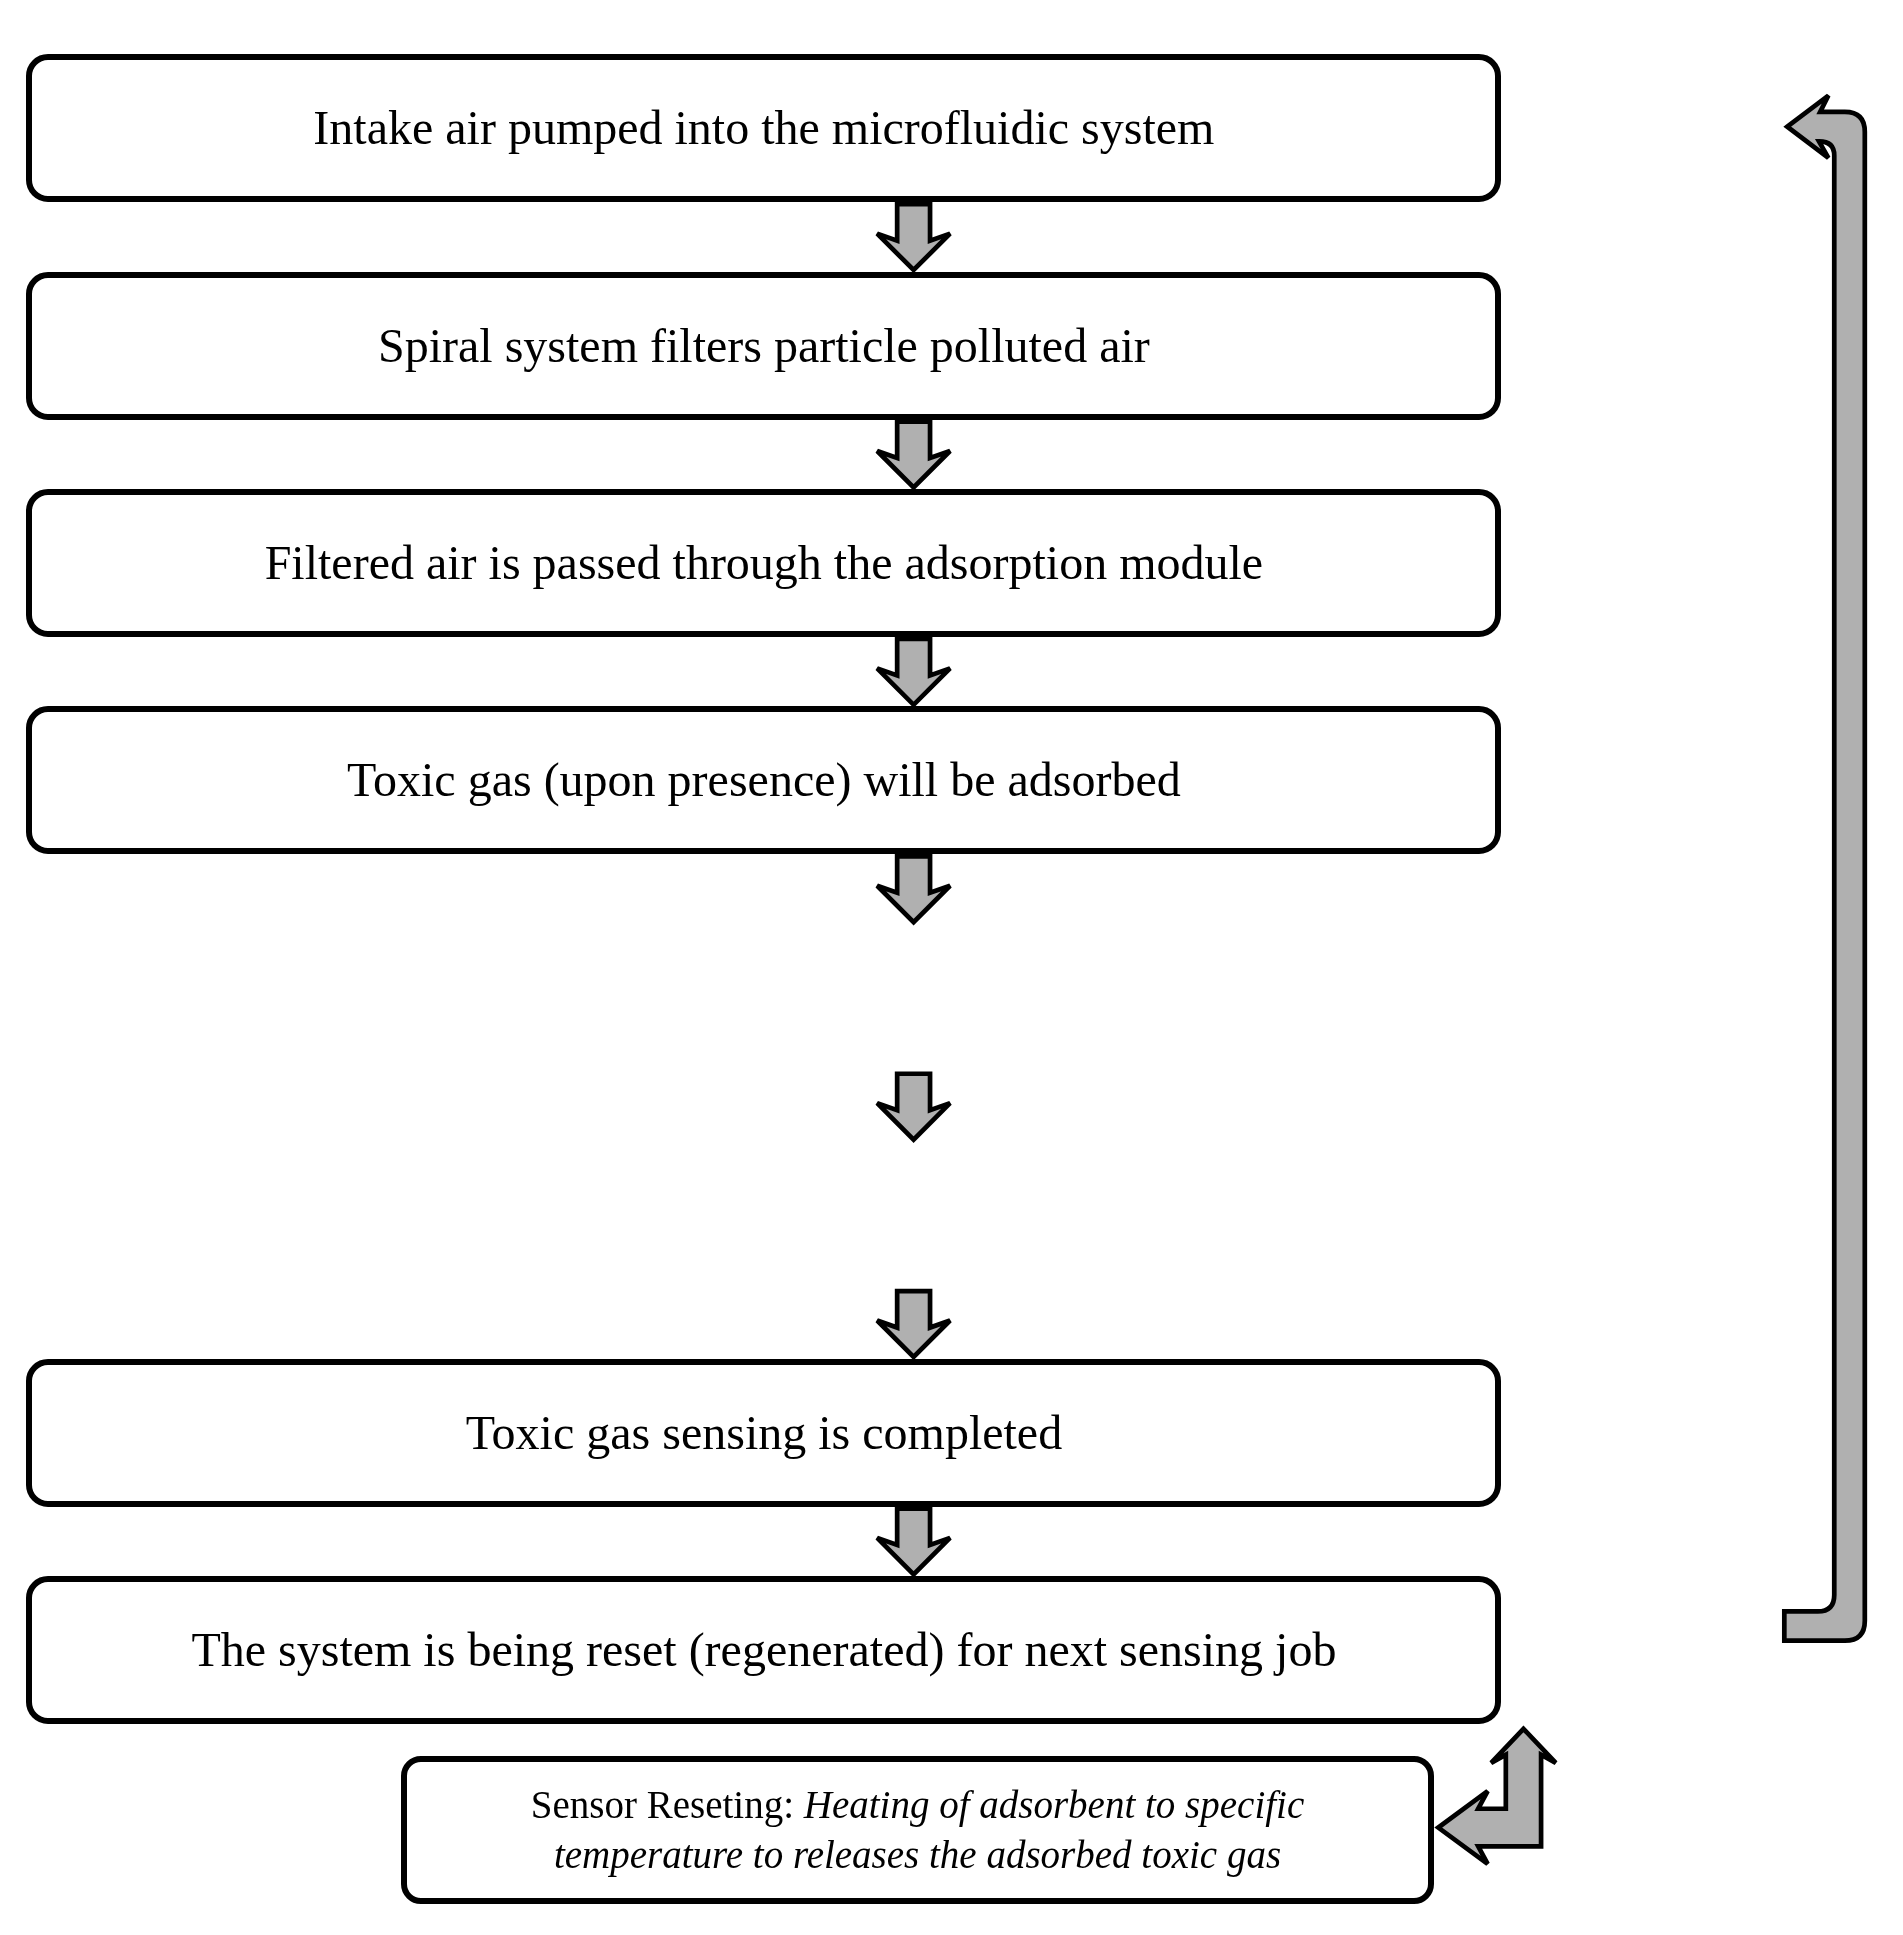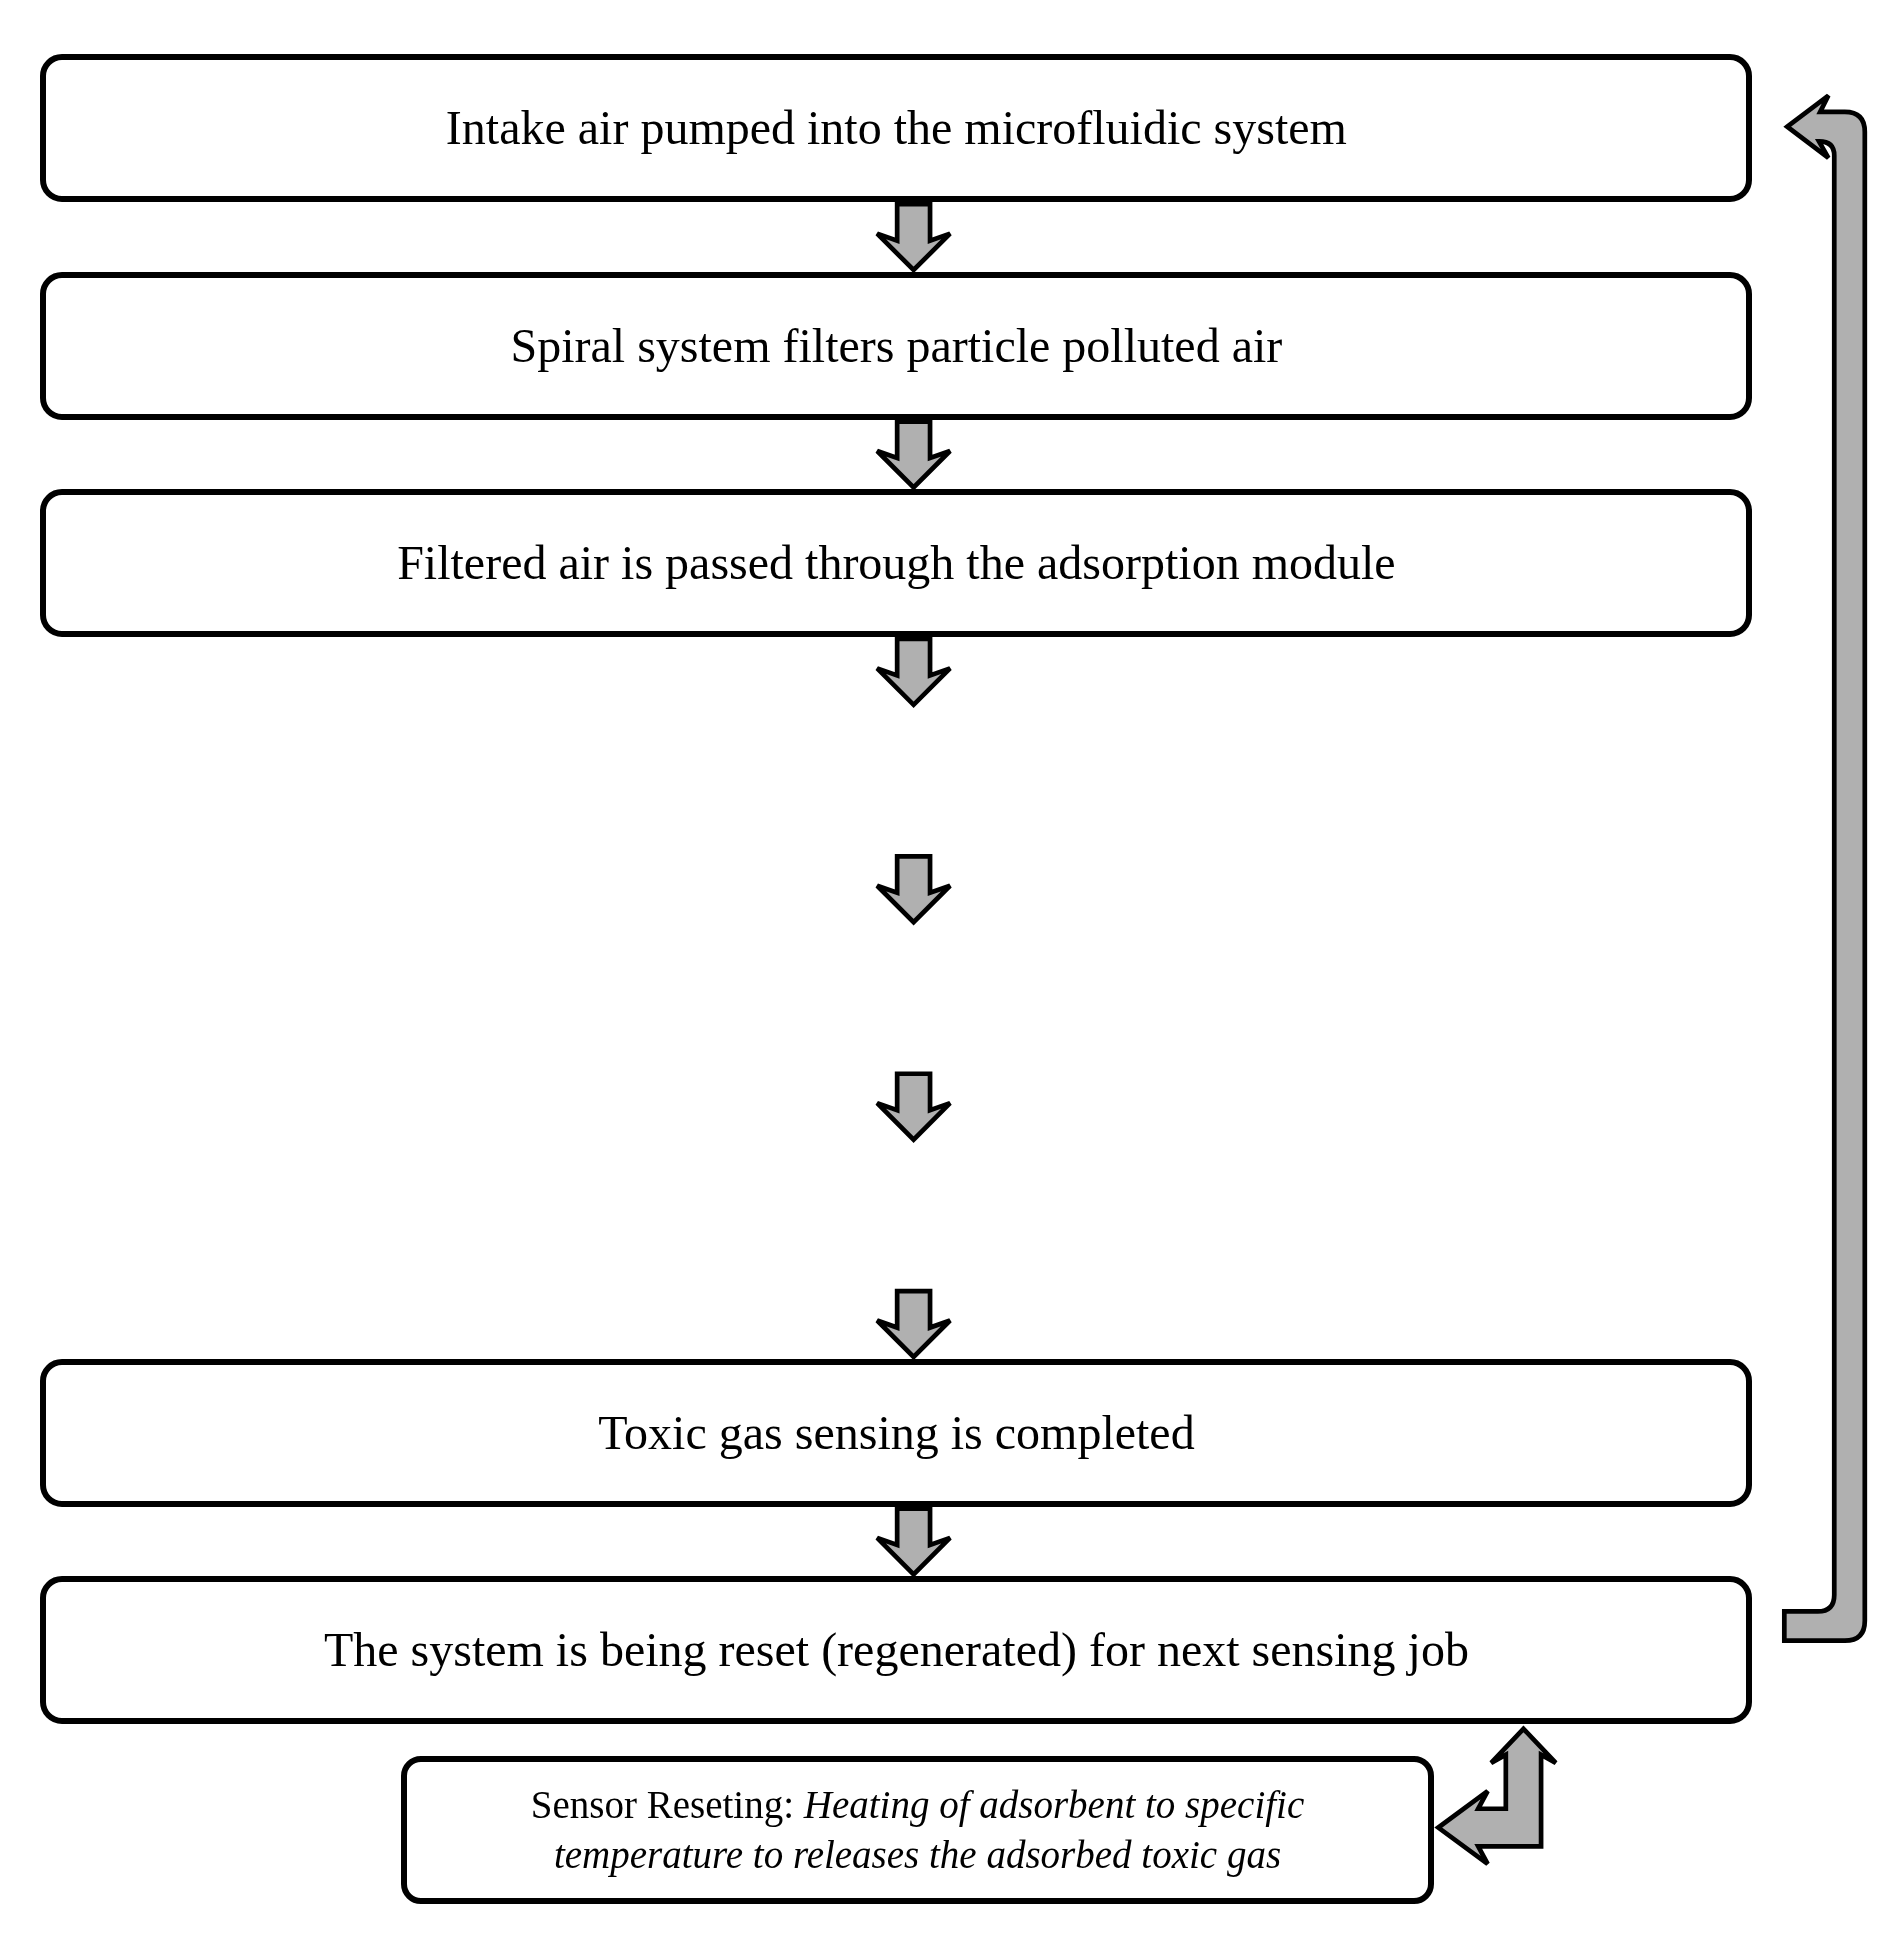--- a/index.html
+++ b/index.html
@@ -7,33 +7,32 @@
     position: relative;
     width: 1903px;
     height: 1936px;
     background: #ffffff;
     font-family: "Liberation Serif", serif;
     color: #000000;
   }
   .step-box {
     position: absolute;
     left: 26.4px;
-    width: 1712px;
+    width: 1475px;
     height: 148px;
     box-sizing: border-box;
     border: 6.5px solid #000000;
     border-radius: 22px;
     background: #ffffff;
     display: flex;
     align-items: center;
     justify-content: center;
     text-align: center;
     font-size: 48px;
     line-height: 1.1;
-    margin-left: 14px;
   }
   .reset-box {
     position: absolute;
     left: 401px;
     top: 1756px;
     width: 1033px;
     height: 148px;
     box-sizing: border-box;
     border: 6.5px solid #000000;
     border-radius: 20px;
@@ -93,20 +92,23 @@
 
   <div class="step-box" style="top:54px">
     <span>Intake air pumped into the microfluidic system</span>
   </div>
   <div class="step-box" style="top:489px">
     <span>Filtered air is passed through the adsorption module</span>
   </div>
   <div class="step-box" style="top:272px">
     <span>Spiral system filters particle polluted air</span>
   </div>
+  <div class="step-box" style="top:706px">
+    <span>Toxic gas (upon presence) will be adsorbed</span>
+  </div>
   <div class="step-box" style="top:1576px">
     <span>The system is being reset (regenerated) for next sensing job</span>
   </div>
   <div class="step-box" style="top:1359px">
     <span>Toxic gas sensing is completed</span>
   </div>
 
   <div class="reset-box">
     <div>
       <span>Sensor Reseting: </span><span class="em">Heating of adsorbent to specific</span>

